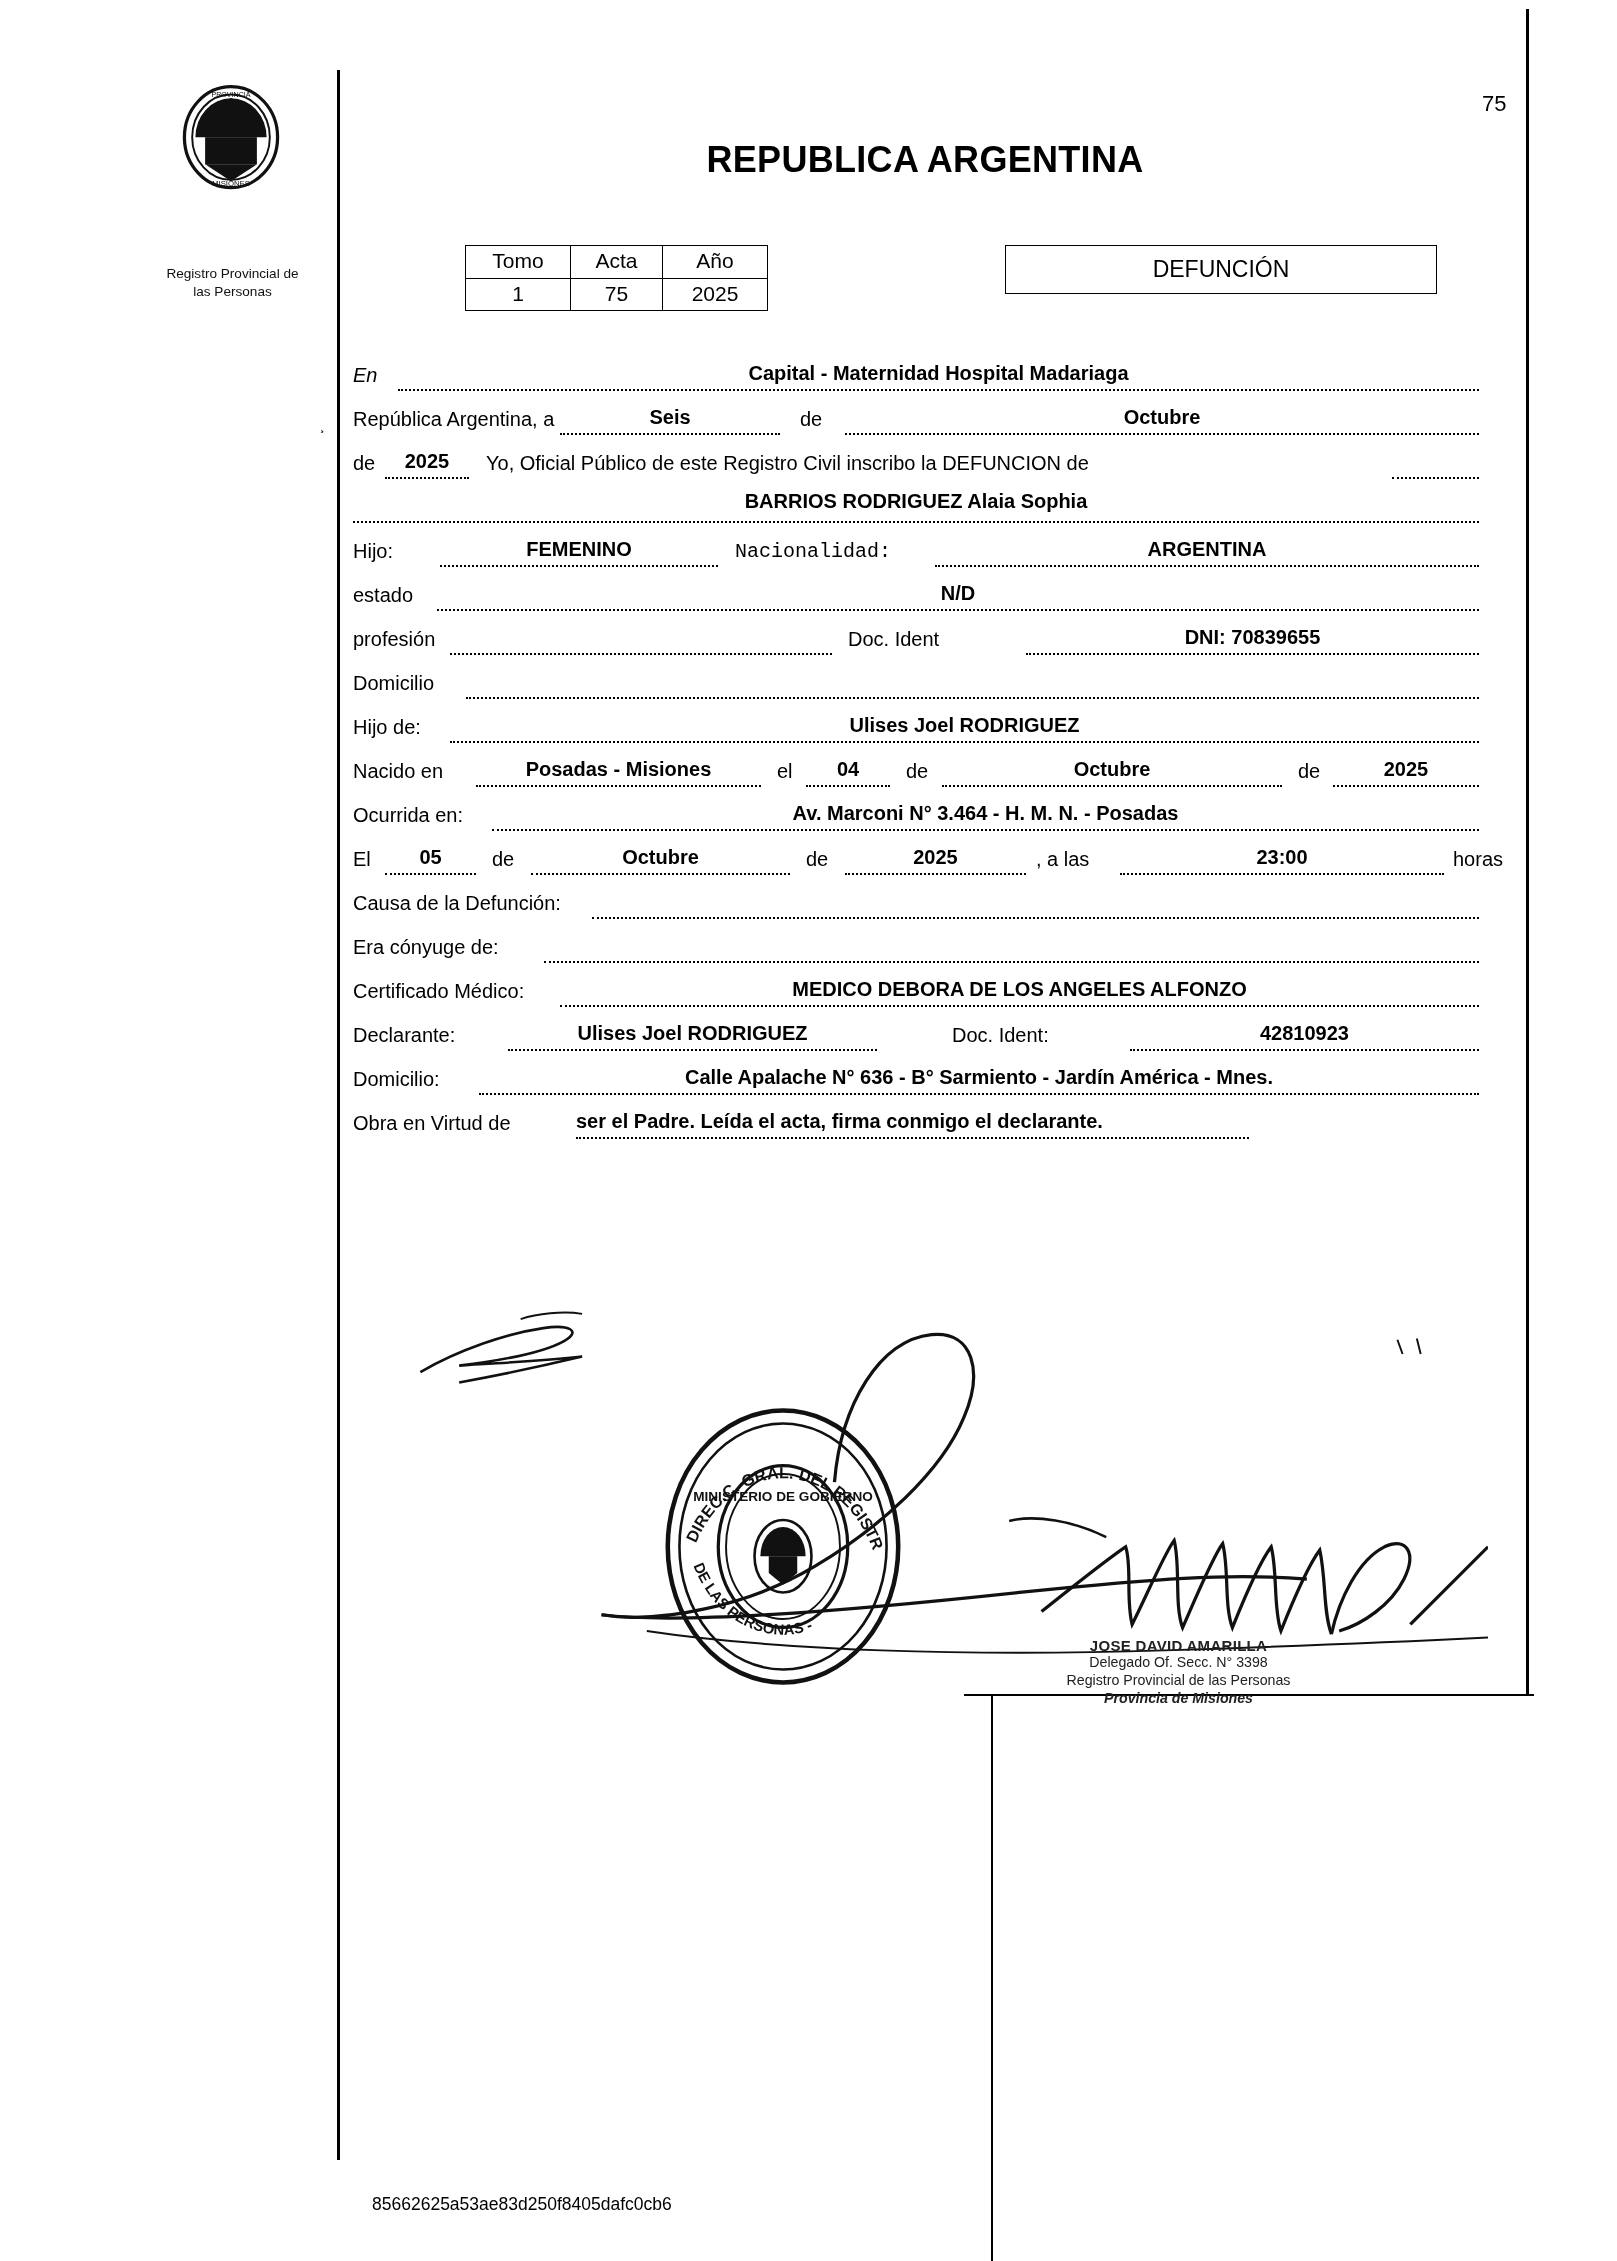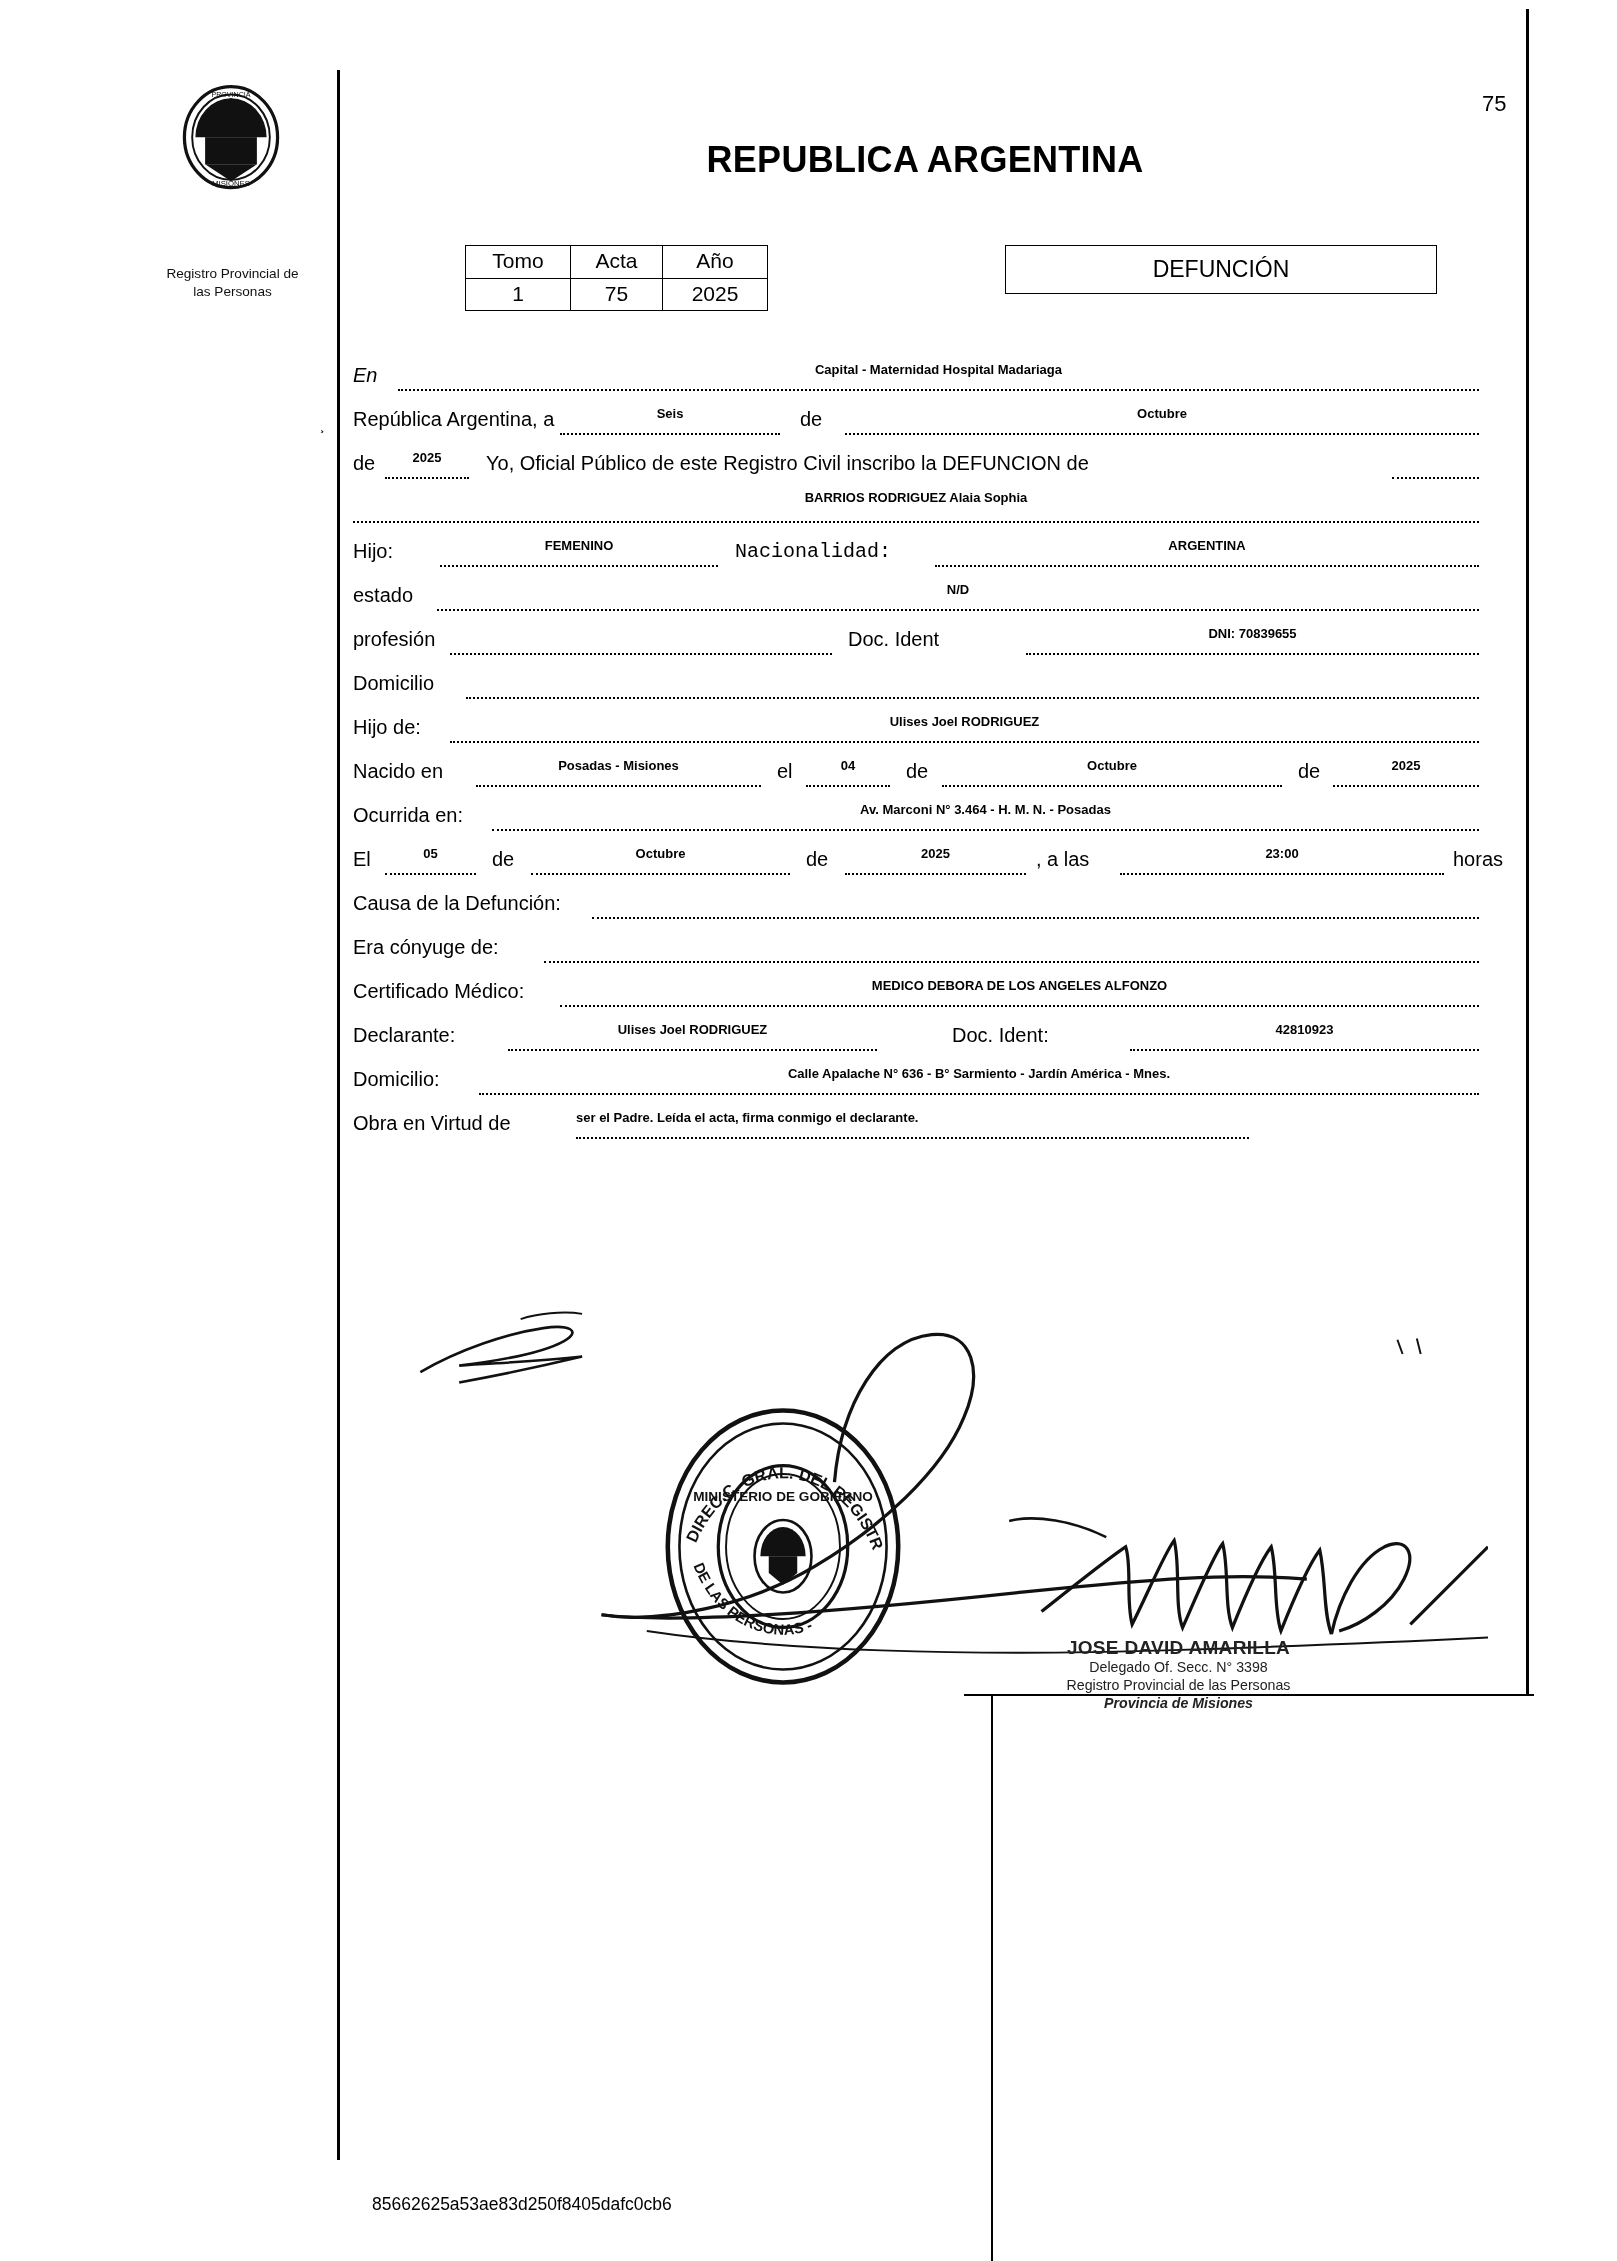--- a/index.html
+++ b/index.html
@@ -149,21 +149,21 @@
   }
   .lbl {
     position: absolute;
     top: 9px;
     font-size: 20px;
     color: #000;
   }
   .val {
     position: absolute;
     top: 6.5px;
-    font-size: 13px;
+    font-size: 20px;
     font-weight: bold;
     text-align: center;
   }
   .dots {
     position: absolute;
     border-bottom: 2.6px dotted #000;
     height: 0;
   }
   .plain {
     position: absolute;
@@ -187,21 +187,21 @@
   }
   .officer-block {
     position: absolute;
     left: 1010px;
     top: 1637px;
     width: 337px;
     text-align: center;
     color: #222;
   }
   .officer-name {
-    font-size: 19px;
+    font-size: 15px;
     font-weight: bold;
     letter-spacing: 0.3px;
   }
   .officer-line {
     font-size: 14.2px;
     line-height: 1.25;
   }
   .officer-line.italic { font-style: italic; font-weight: bold; }
 
   

